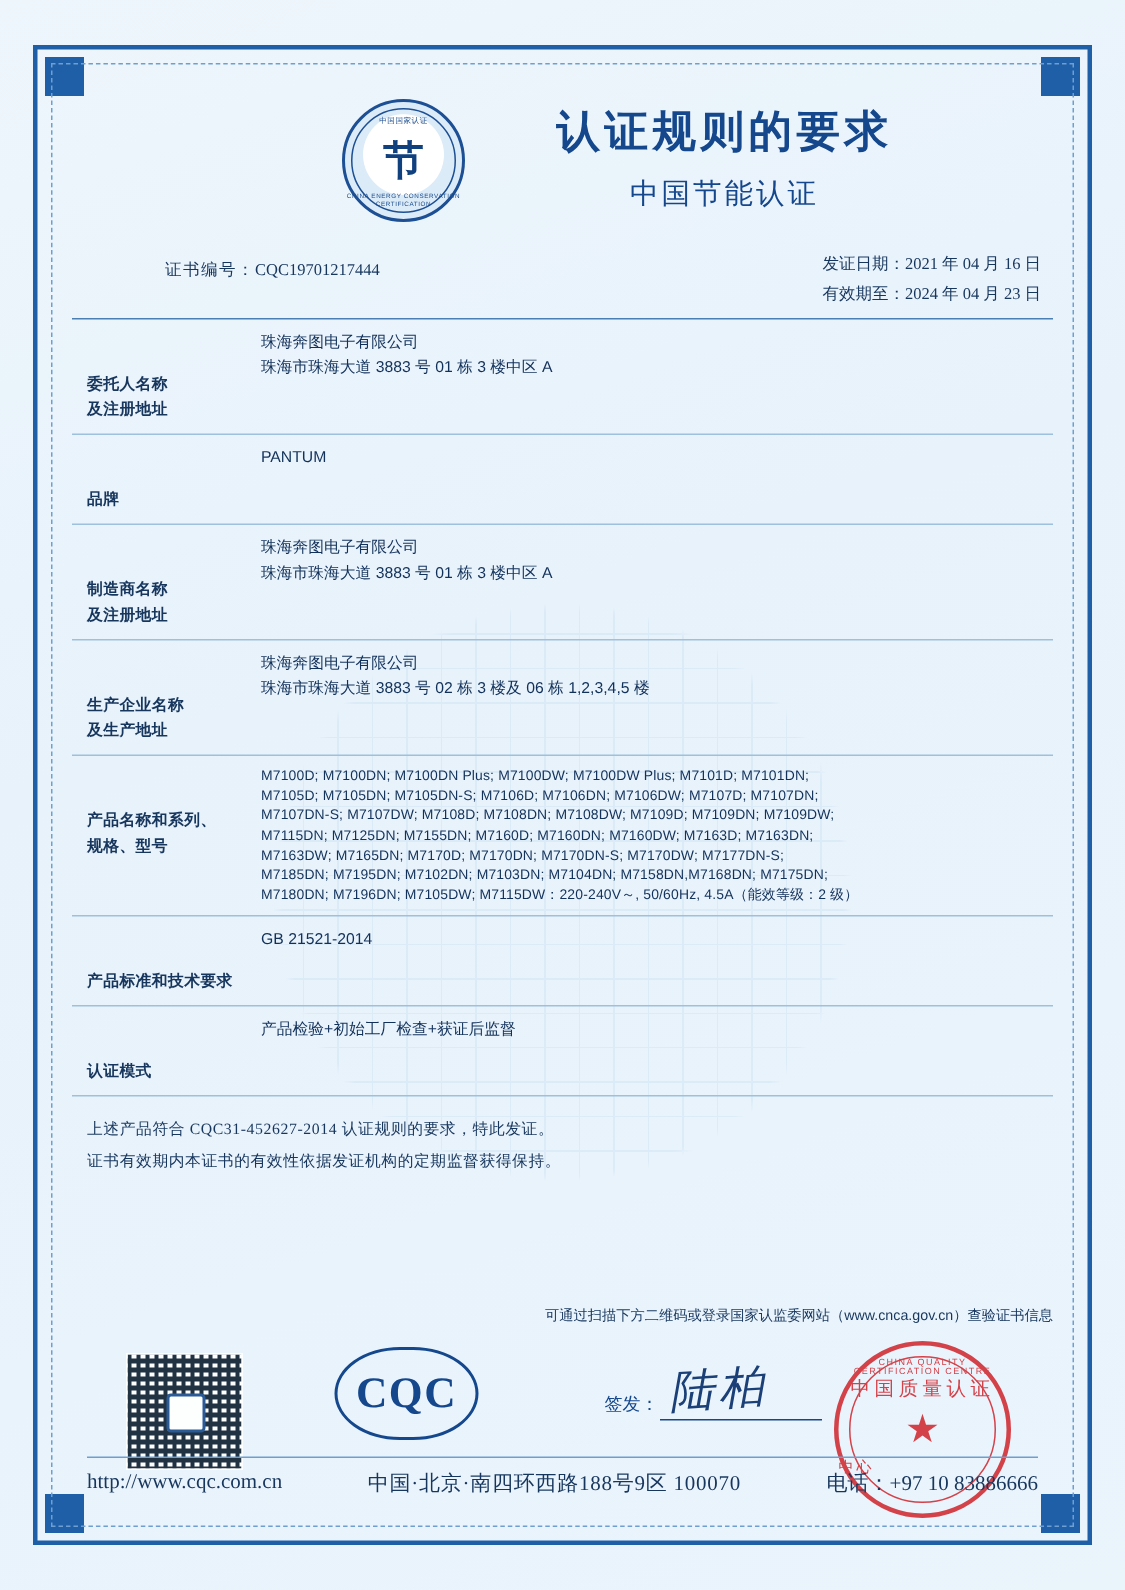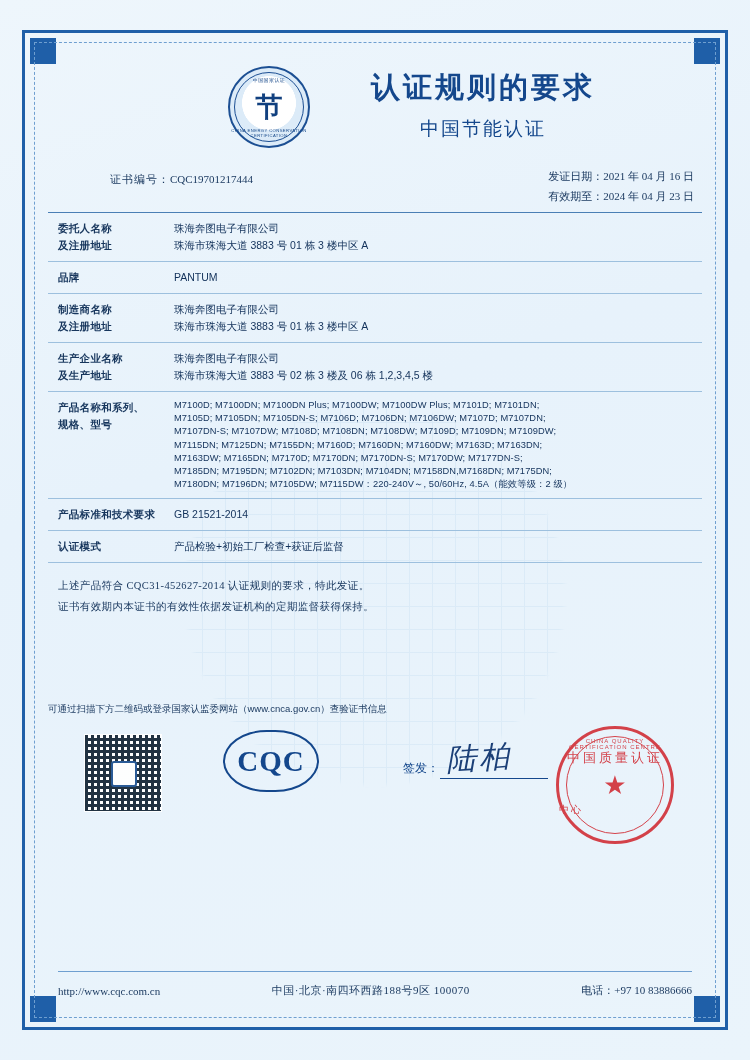--- a/index.html
+++ b/index.html
@@ -194,20 +194,21 @@
   .f-label {
     width: 126px;
     flex: 0 0 126px;
     padding-left: 10px;
     box-sizing: border-box;
     font-size: 10.5px;
     font-weight: bold;
     color: #17365d;
     line-height: 17px;
     letter-spacing: 0.3px;
+    margin-top: 28px;
   }
   .f-label div { white-space: nowrap; }
   .f-value {
     flex: 1;
     font-size: 10.5px;
     color: #12315a;
     line-height: 17px;
   }
   .f-value div { white-space: nowrap; }
   .f-value.models div {
@@ -228,21 +229,21 @@
     font-family: "Liberation Serif", serif;
     font-size: 10.5px;
     color: #17365d;
     line-height: 21px;
     letter-spacing: 0.4px;
   }
 
   
   .scan-note {
     margin-top: 86px;
-    text-align: left;
+    text-align: right;
     font-size: 9.5px;
     color: #17365d;
   }
 
   .bottom {
     position: relative;
     height: 150px;
     margin-top: 4px;
   }
 
@@ -393,21 +394,21 @@
     background: #6f9fd0;
   }
   .footer {
     position: absolute;
     left: 10px;
     right: 10px;
     bottom: 8px;
     display: flex;
     justify-content: space-between;
     align-items: center;
-    font-size: 11px;
+    font-size: 14px;
     color: #17365d;
     font-family: "Liberation Serif", serif;
   }
   .footer .mid { letter-spacing: 0.5px; }
 </style>
 </head>
 <body>
 
 <div class="page">
 

